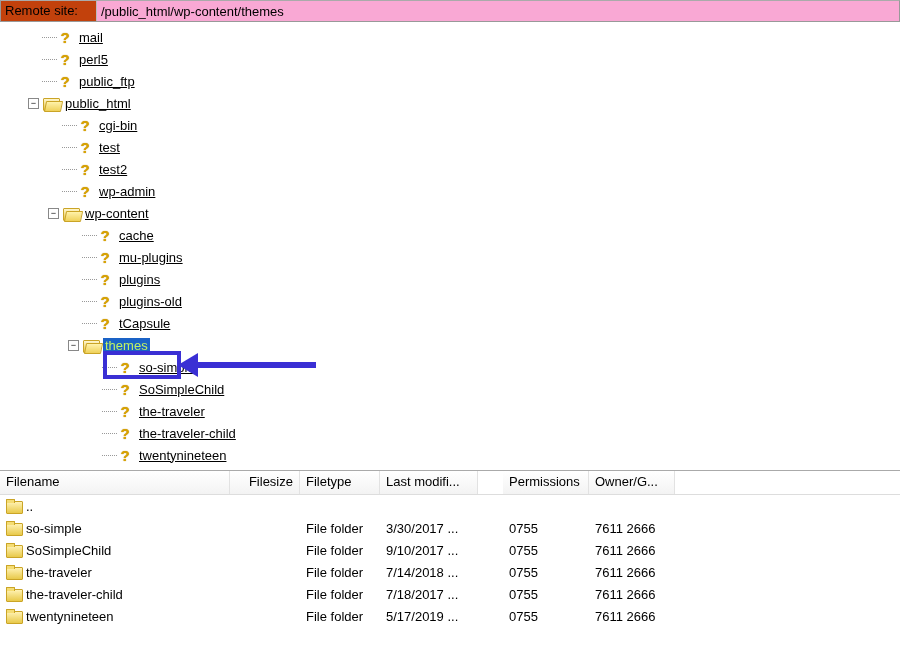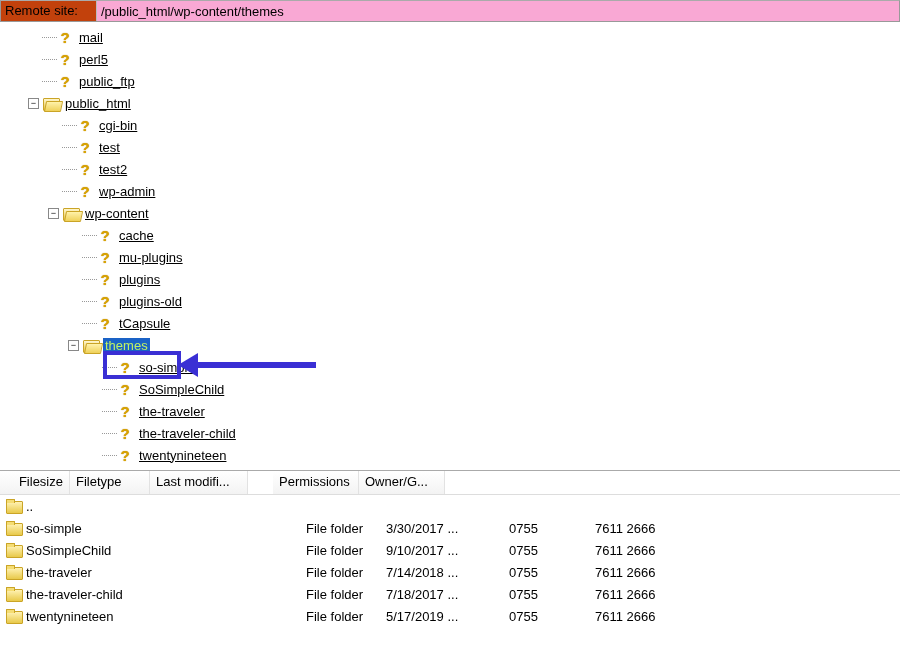--- a/index.html
+++ b/index.html
@@ -323,20 +323,21 @@
     </div>
     <div class="highlight-box" id="hl" style="left: 103px; top: 329px; width: 78px; height: 28px;"></div>
   <div class="arrow" id="ar" style="left: 196px; top: 340px;">
     <div class="arrow-head"></div>
     <div class="arrow-line" id="ar-line" style="width: 120px;"></div>
   </div>
 </div>
 
 <div class="list-pane">
   <div class="list-header">
+    <div class="col c-name">Filename</div>
     <div class="col c-size">Filesize</div>
     <div class="col c-type">Filetype</div>
     <div class="col c-mod">Last modifi...</div>
     <div class="col c-perm">Permissions</div>
     <div class="col c-own">Owner/G...</div>
   </div>
   <div class="list-body" id="list-body">
       <div class="row">
         <div class="cell cell-name c-name">
           <span class="folder-icon closed"></span>

